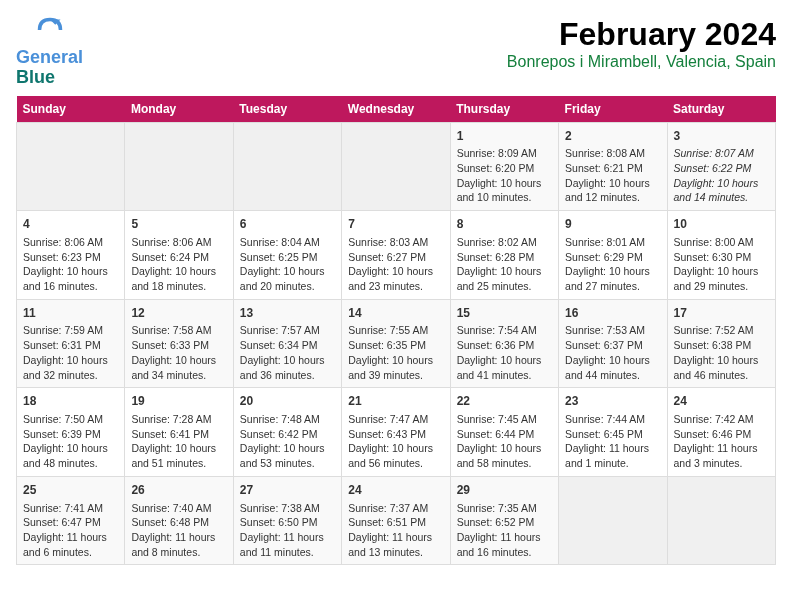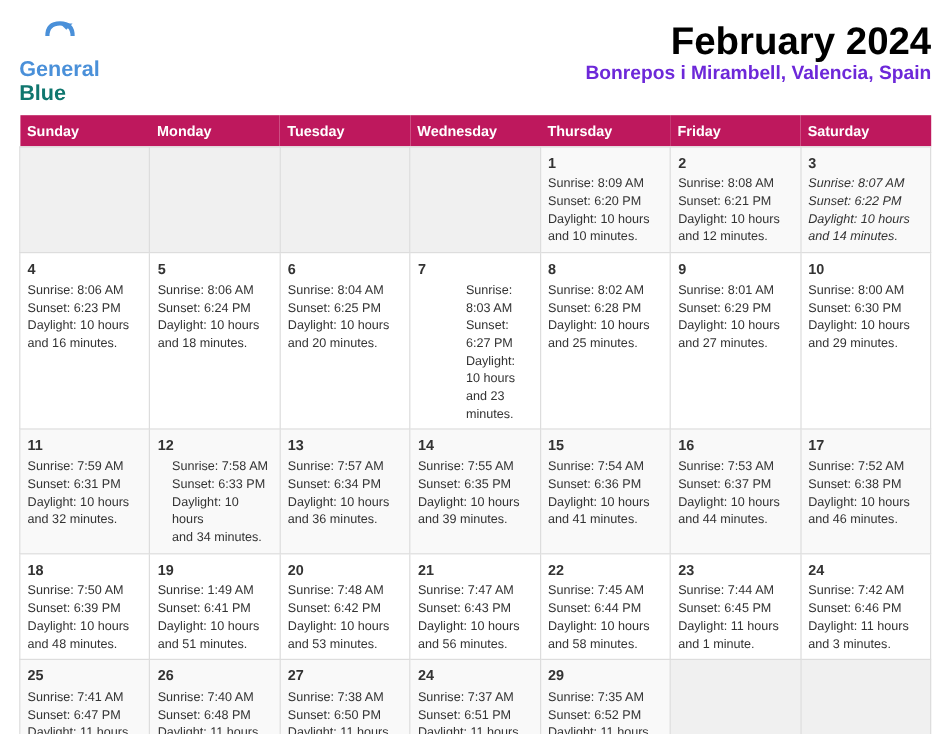--- a/index.html
+++ b/index.html
@@ -38,22 +38,22 @@
     .title-block {
       text-align: right;
     }
     .title-block h1 {
       font-size: 32px;
       font-weight: bold;
       color: #000000;
     }
     .title-block h2 {
       font-size: 16px;
-      font-weight: bold;
-      color: #6d28d9;
+      font-weight: normal;
+      color: #15803d;
     }
     table {
       width: 100%;
       border-collapse: collapse;
       font-size: 11px;
     }
     thead tr th {
       background-color: #be185d;
       color: #fff;
       text-align: left;
@@ -167,21 +167,21 @@
         </td>
         <td>
           <span class="day-number">6</span>
           <div class="day-info" style="white-space: pre-line;">Sunrise: 8:04 AM
 Sunset: 6:25 PM
 Daylight: 10 hours
 and 20 minutes.</div>
         </td>
         <td>
           <span class="day-number">7</span>
-          <div class="day-info" style="white-space: pre-line; margin-left: 40px;">Sunrise: 8:03 AM
+          <div class="day-info" style="white-space: pre-line;">Sunrise: 8:03 AM
 Sunset: 6:27 PM
 Daylight: 10 hours
 and 23 minutes.</div>
         </td>
         <td>
           <span class="day-number">8</span>
           <div class="day-info" style="white-space: pre-line;">Sunrise: 8:02 AM
 Sunset: 6:28 PM
 Daylight: 10 hours
 and 25 minutes.</div>
@@ -204,21 +204,21 @@
       <tr>
         <td>
           <span class="day-number">11</span>
           <div class="day-info" style="white-space: pre-line;">Sunrise: 7:59 AM
 Sunset: 6:31 PM
 Daylight: 10 hours
 and 32 minutes.</div>
         </td>
         <td>
           <span class="day-number">12</span>
-          <div class="day-info" style="white-space: pre-line; margin-left: 12px;">Sunrise: 7:58 AM
+          <div class="day-info" style="white-space: pre-line;">Sunrise: 7:58 AM
 Sunset: 6:33 PM
 Daylight: 10 hours
 and 34 minutes.</div>
         </td>
         <td>
           <span class="day-number">13</span>
           <div class="day-info" style="white-space: pre-line;">Sunrise: 7:57 AM
 Sunset: 6:34 PM
 Daylight: 10 hours
 and 36 minutes.</div>
@@ -255,21 +255,21 @@
       <tr>
         <td>
           <span class="day-number">18</span>
           <div class="day-info" style="white-space: pre-line;">Sunrise: 7:50 AM
 Sunset: 6:39 PM
 Daylight: 10 hours
 and 48 minutes.</div>
         </td>
         <td>
           <span class="day-number">19</span>
-          <div class="day-info" style="white-space: pre-line;">Sunrise: 1:49 AM
+          <div class="day-info" style="white-space: pre-line;">Sunrise: 7:28 AM
 Sunset: 6:41 PM
 Daylight: 10 hours
 and 51 minutes.</div>
         </td>
         <td>
           <span class="day-number">20</span>
           <div class="day-info" style="white-space: pre-line;">Sunrise: 7:48 AM
 Sunset: 6:42 PM
 Daylight: 10 hours
 and 53 minutes.</div>

